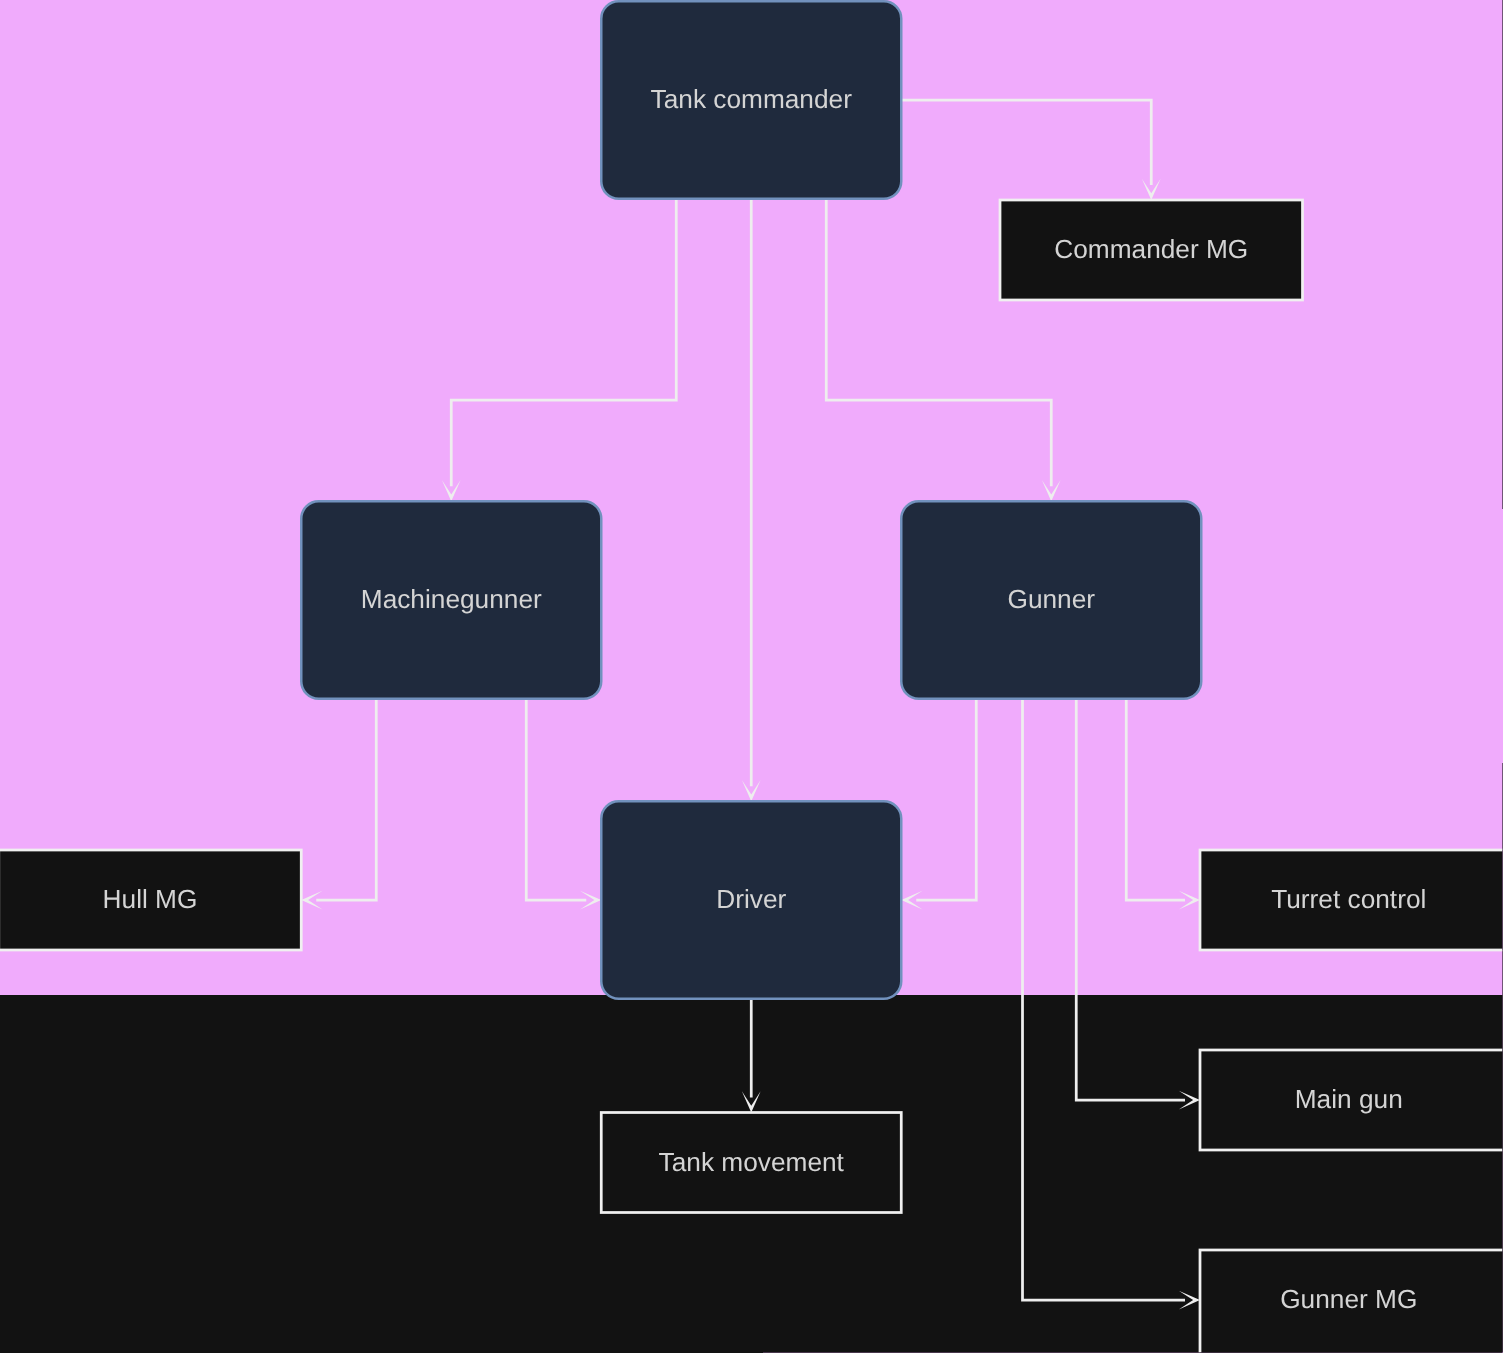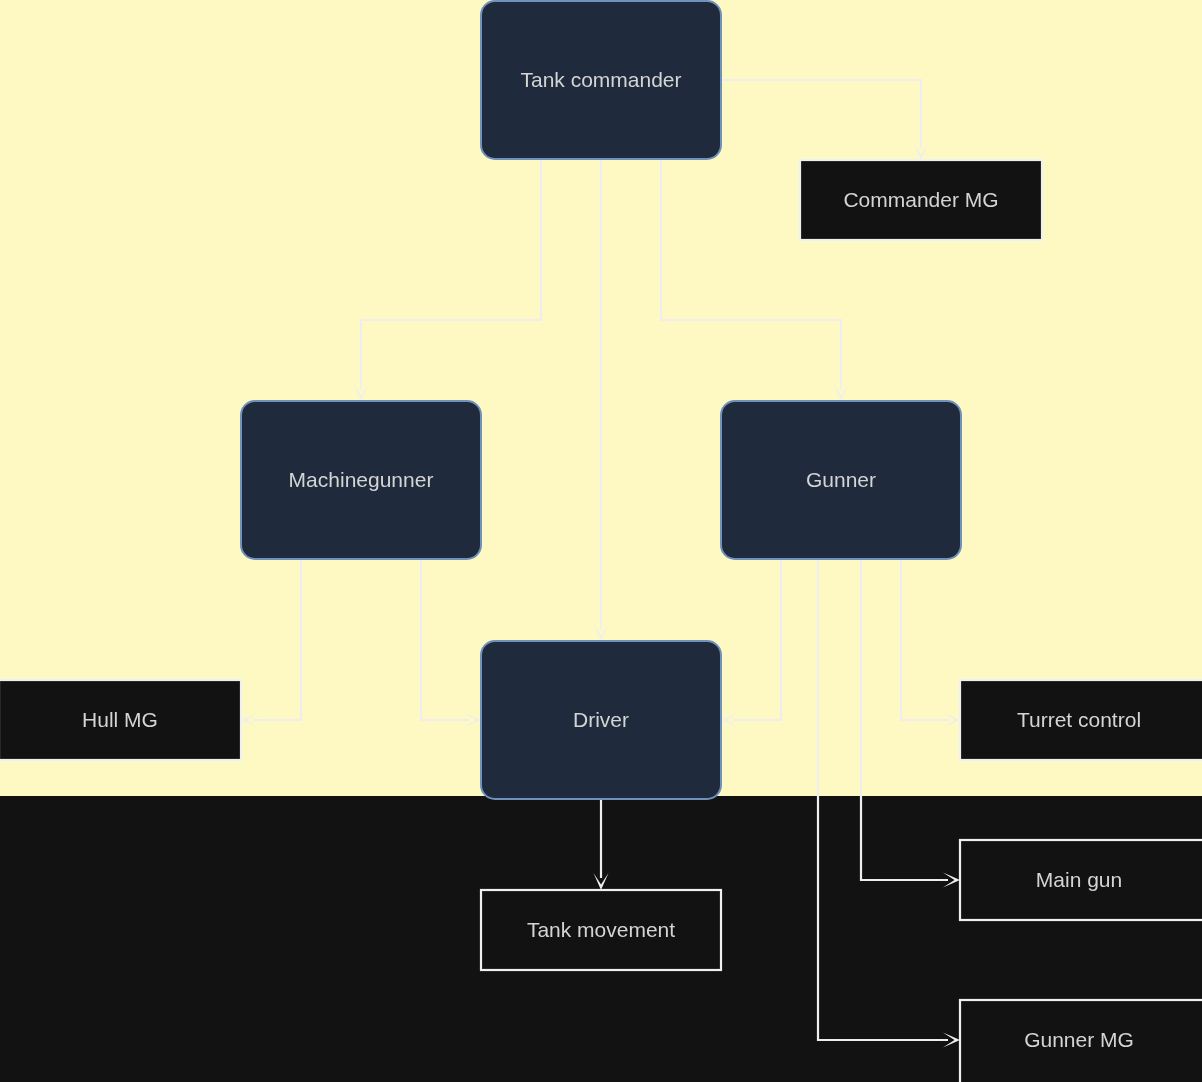--- a/index.html
+++ b/index.html
@@ -10,21 +10,21 @@
   body {
     width: 1202px;
     height: 1082px;
     overflow: hidden;
     font-family: "Liberation Sans", sans-serif;
   }
   #canvas {
     position: relative;
     width: 1202px;
     height: 796px;
-    background: #fef9c3;
+    background: #f0abfc;
     text-decoration: underline;
   }
   svg#diagram {
     position: absolute;
     top: 0;
     left: 0;
     width: 1202px;
     height: 1082px;
     display: block;
   }

